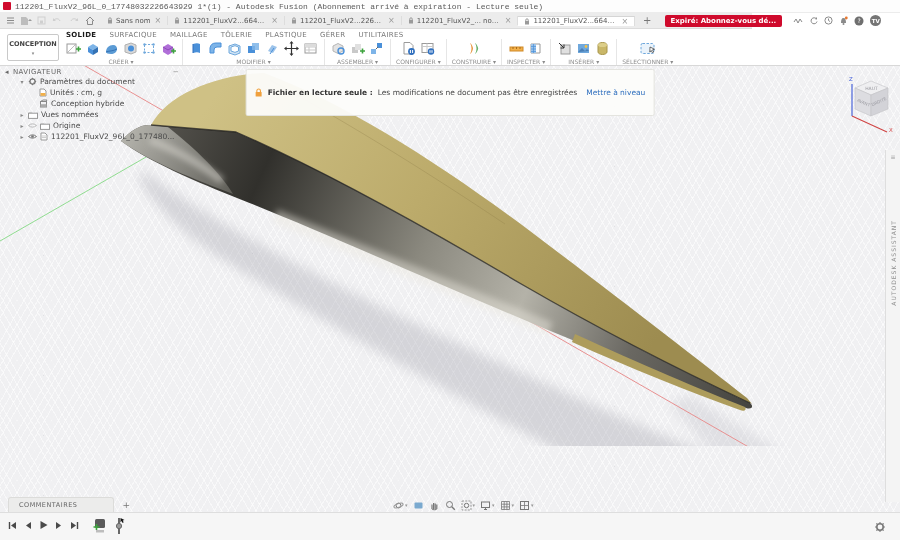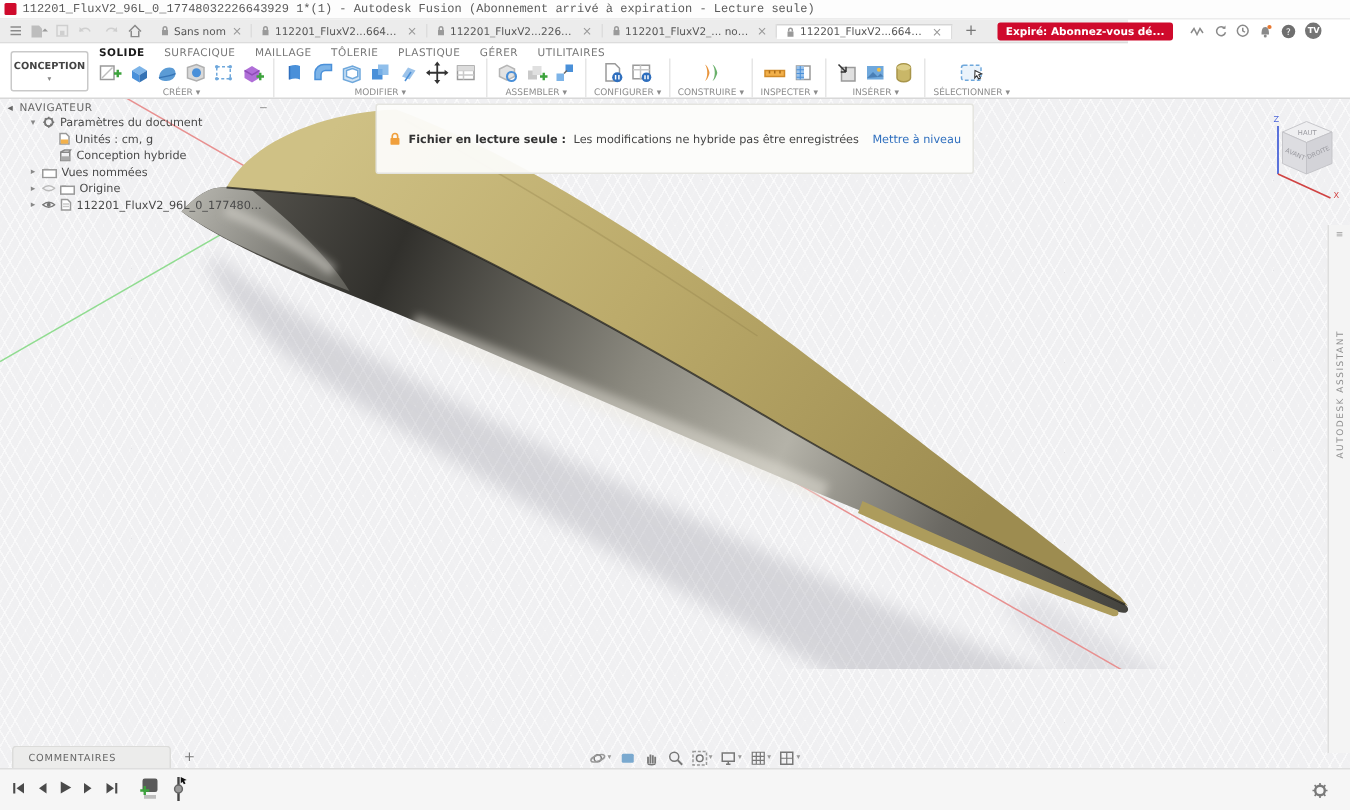--- a/index.html
+++ b/index.html
@@ -443,21 +443,21 @@
     <path fill="#ad9c5c" d="M575 400 C640 430 700 455 745 473 C747 476 744 478 740 476 C690 458 630 434 572 408 Z"></path>
     </svg>
   </svg>
 
   <div id="warning">
     <svg width="8" height="9">
         <rect x="1" y="4" width="6" height="4.5" rx="0.5" fill="#f0a03c"></rect>
         <path d="M2.2 4V2.8a1.8 1.8 0 0 1 3.6 0V4" fill="none" stroke="#f0a03c" stroke-width="1.1"></path>
       </svg>
     <b>Fichier en lecture seule :</b>
-    <span>Les modifications ne hybride pas être enregistrées</span>
+    <span>Les modifications ne document pas être enregistrées</span>
     <span class="lnk">Mettre à niveau</span>
   </div>
 
   <div id="navigator">
     <div id="navhead">
       <span>◂</span>
       <span>NAVIGATEUR</span>
       <span class="min">−</span>
     </div>
     <div class="nrow" style="padding-left:14px;">

